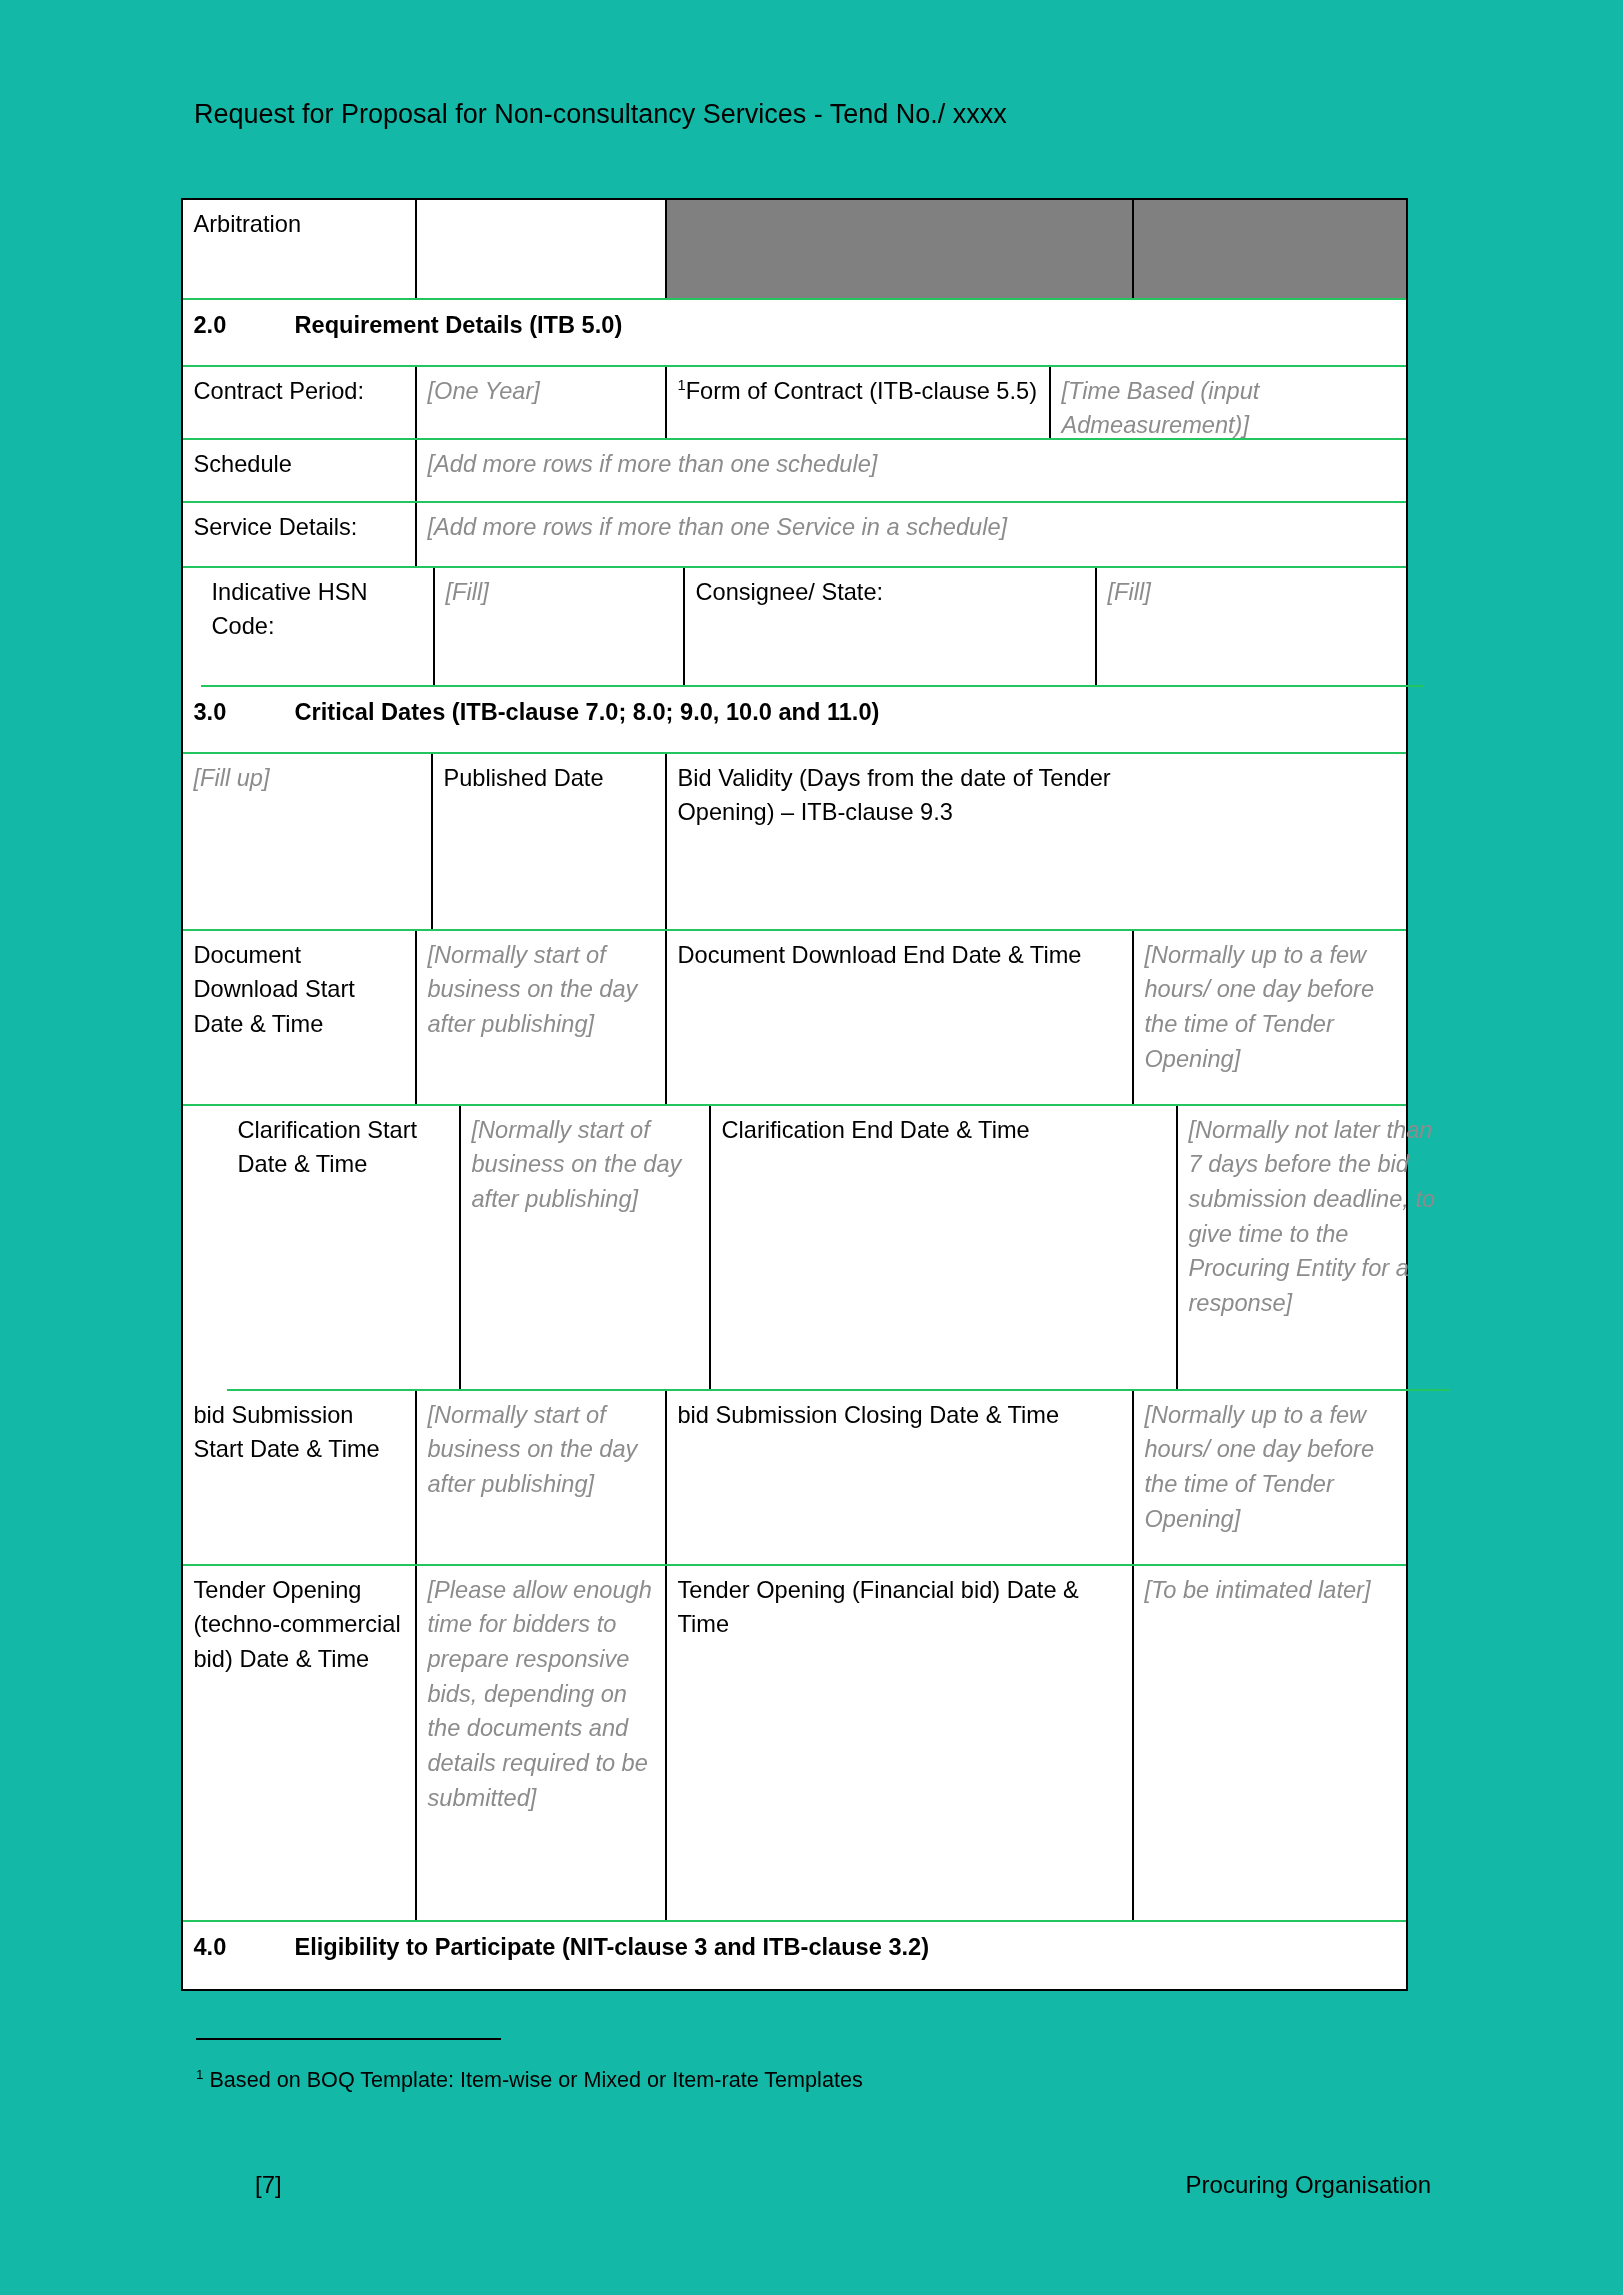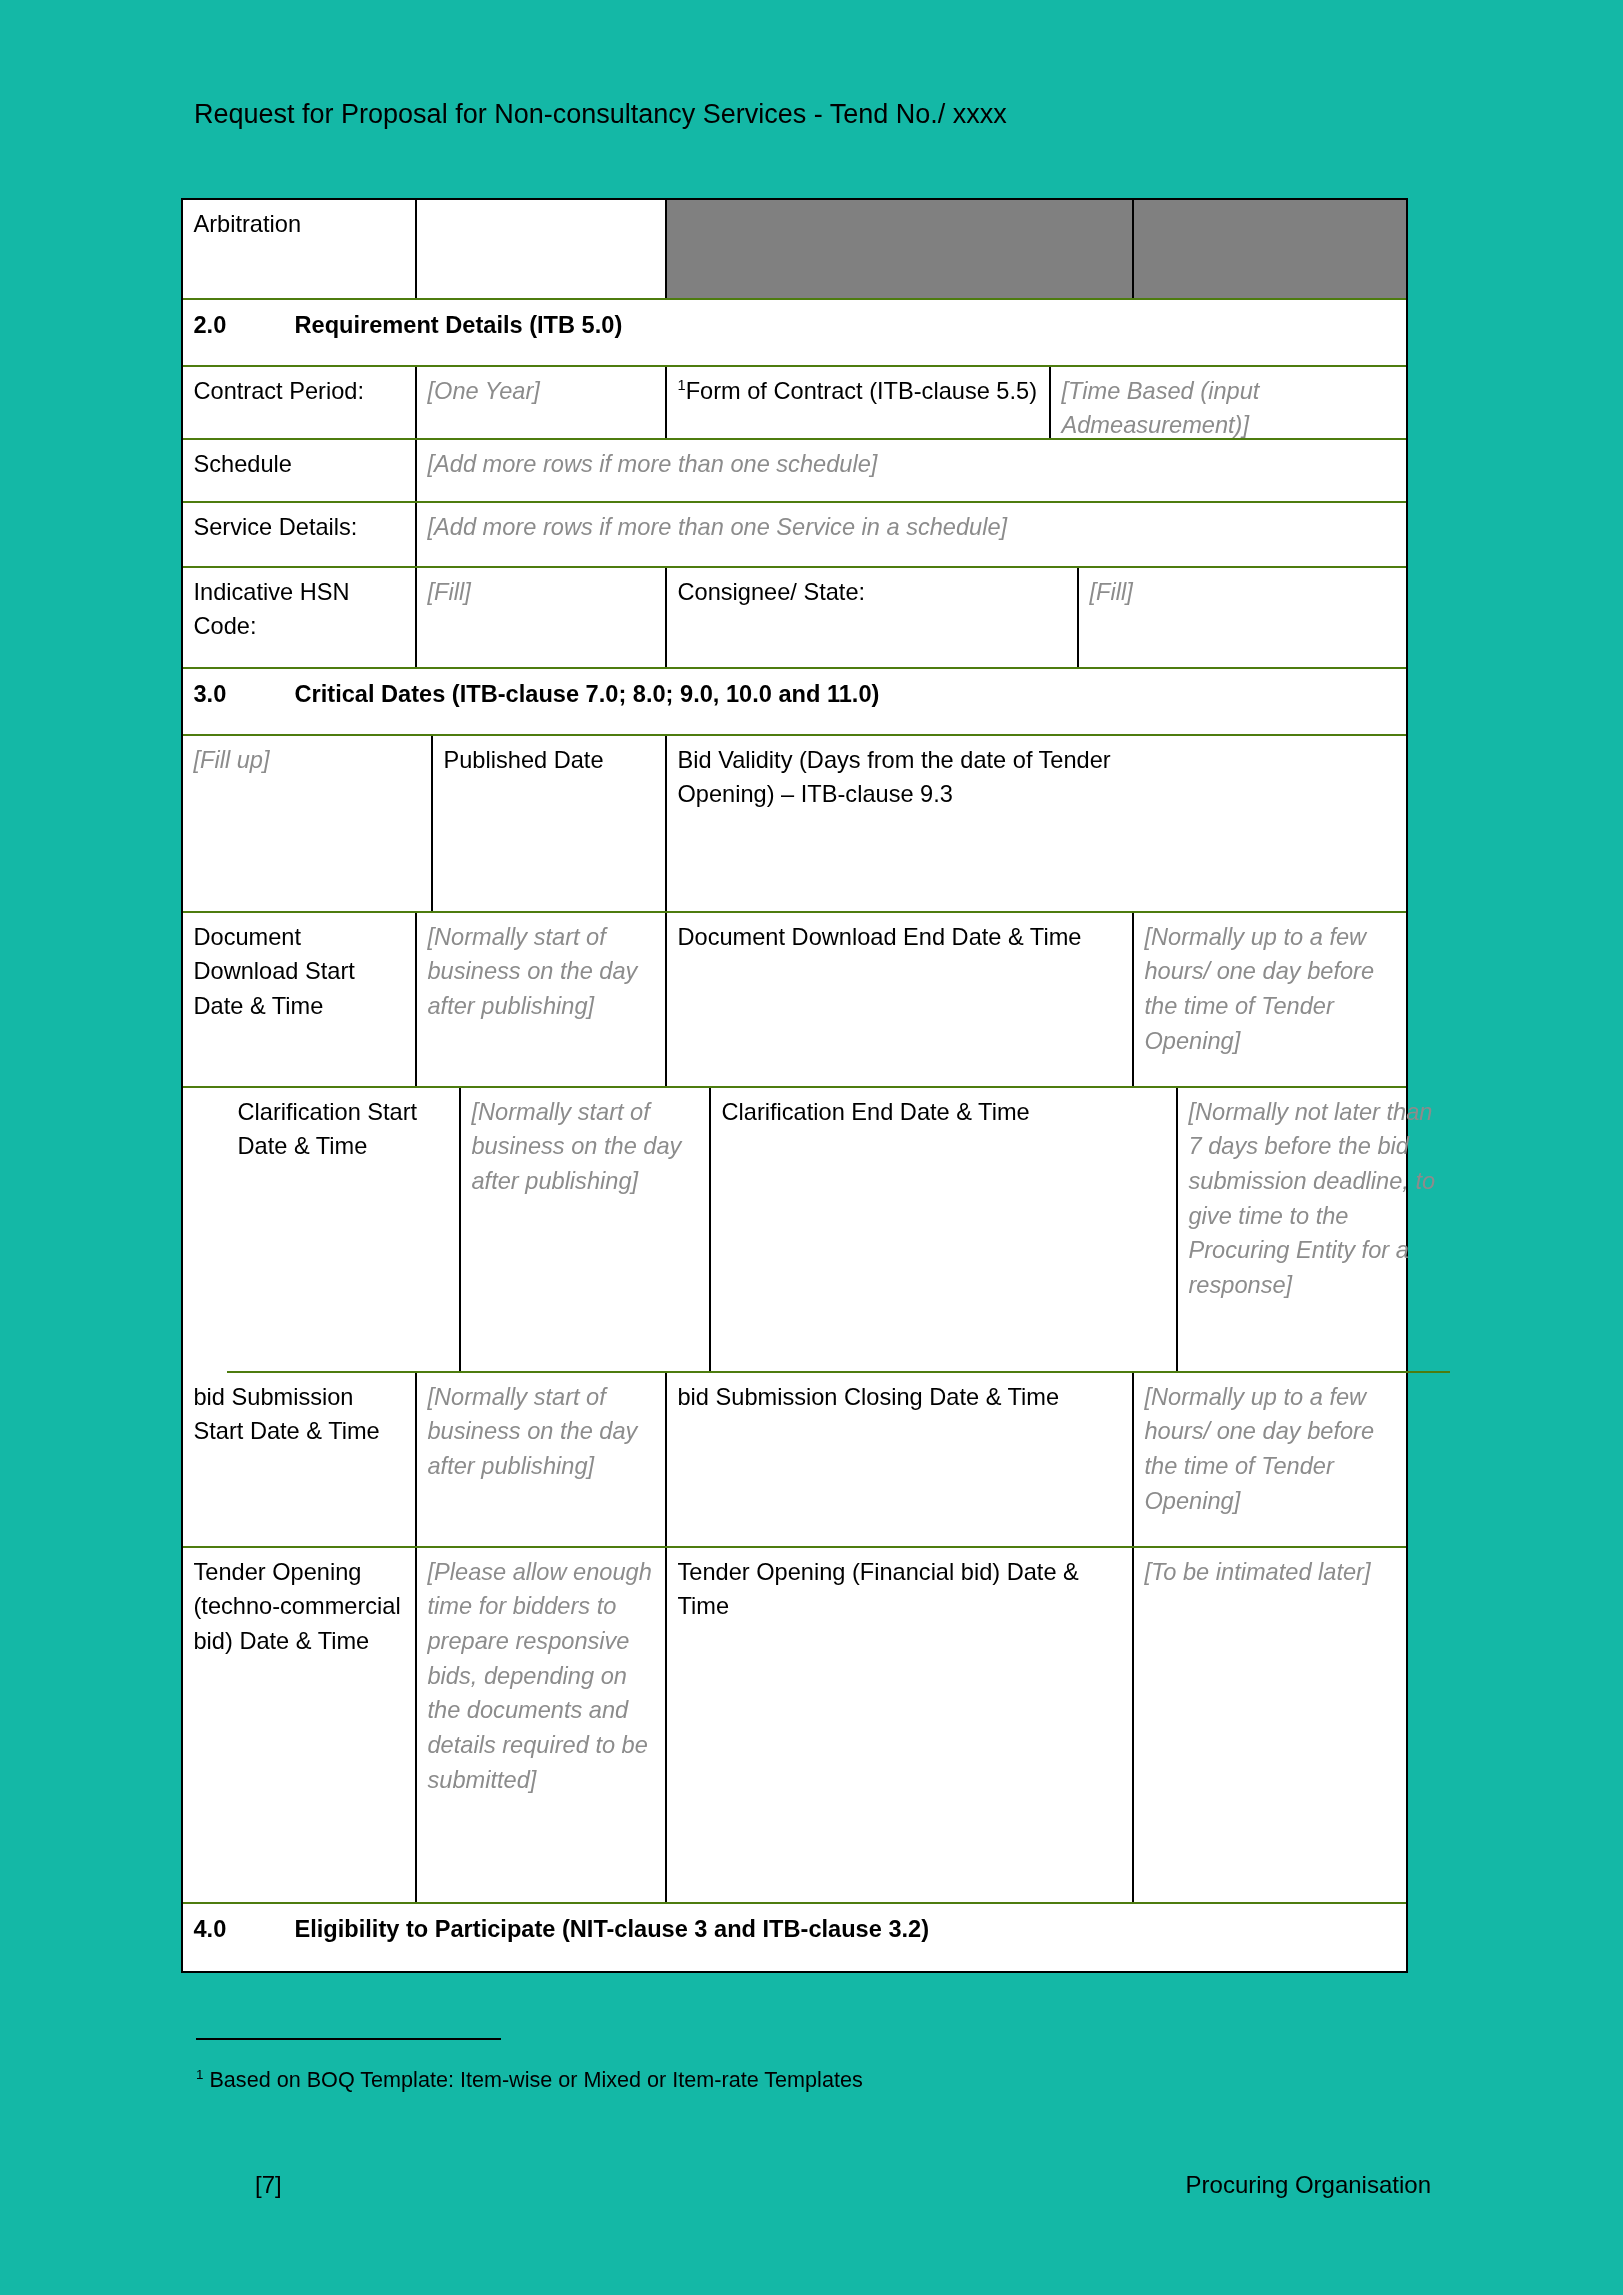--- a/index.html
+++ b/index.html
@@ -29,21 +29,21 @@
     left: 181px;
     top: 198px;
     width: 1227px;
     border: 2.6px solid #000000;
     box-sizing: border-box;
     background: #ffffff;
   }
   .t-row {
     display: flex;
     box-sizing: border-box;
-    border-bottom: 2px solid #4d7c0f;
+    border-bottom: 2px solid #22c55e;
     width: 100%;
   }
   .t-row:last-child { border-bottom: none; }
   .t-cell {
     box-sizing: border-box;
     border-right: 2px solid #000000;
     padding: 6.5px 10.5px;
     font-size: 23.6px;
     line-height: 1.47;
     overflow: hidden;
@@ -54,21 +54,21 @@
   .c3 { flex: 0 0 467px; }
   .c3-contract { flex: 0 0 384px; }
   .c3-hsn { flex: 0 0 412px; }
   .c-rest { flex: 1 1 auto; }
 
   .h-arb   { height: 100px; }
   .h-sec   { height: 67px; }
   .h-contract { height: 73px; }
   .h-sched { height: 63px; }
   .h-svc   { height: 65px; }
-  .h-hsn   { height: 101px; }
+  .h-hsn   { height: 119px; margin-left: 18px; }
   .h-pub   { height: 177px; }
   .h-dd    { height: 175px; }
   .h-clar  { height: 285px; margin-left: 44px; }
   .h-bid   { height: 175px; }
   .h-tend  { height: 356px; }
 
   .placeholder { color: #8c8c8c; font-style: italic; }
   .shaded { background: #808080; }
 
   .section-row .t-cell { font-weight: bold; padding-top: 7.9px; }

